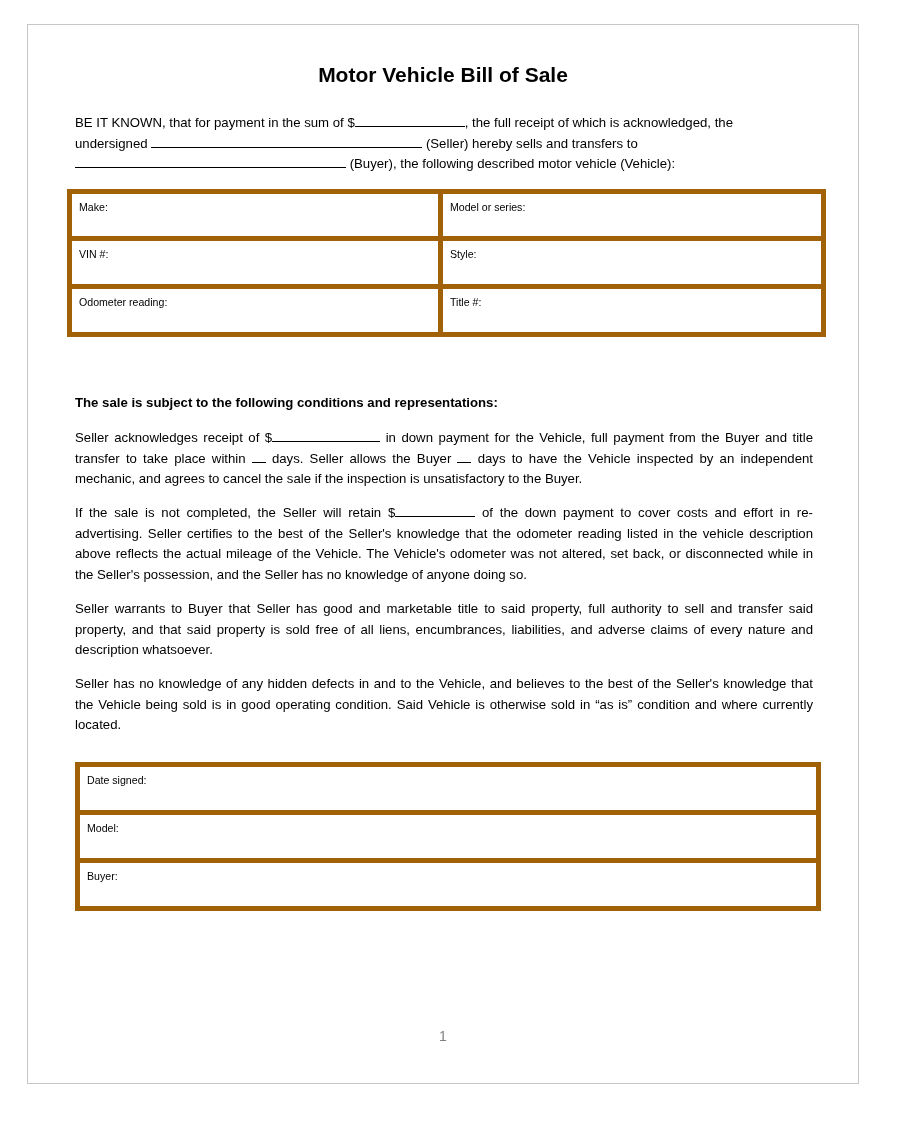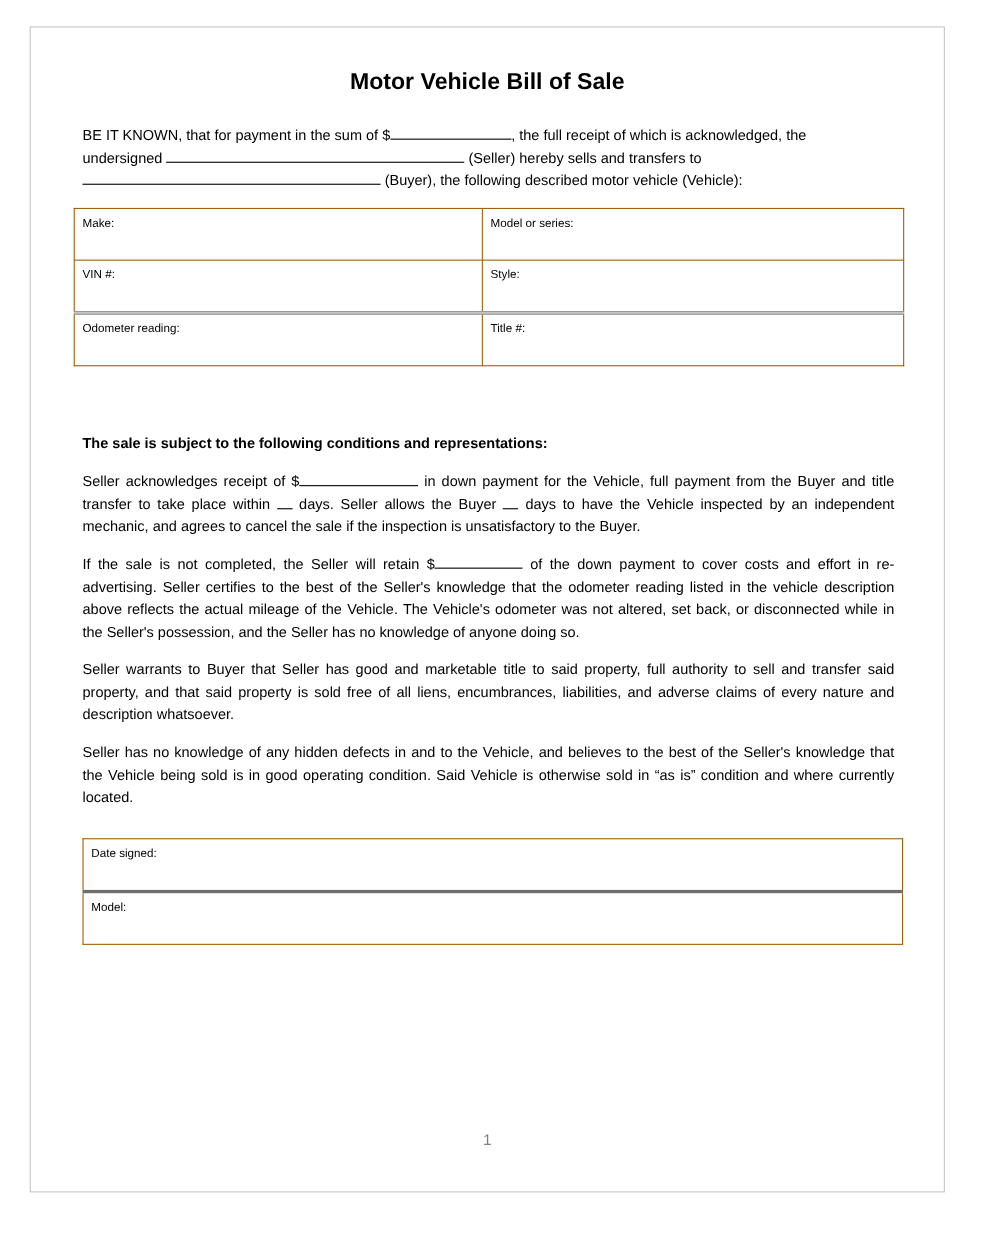--- a/index.html
+++ b/index.html
@@ -6,21 +6,21 @@
   body { width: 902px; height: 1140px; position: relative; overflow: hidden;
          font-family: "Liberation Sans", sans-serif; color: #000; }
   .page { position: absolute; left: 27px; top: 24px; width: 832px; height: 1060px;
           border: 1px solid #c6c6c6; box-sizing: border-box; background: #fff; }
   .title { position: absolute; left: 0; right: 0; top: 38px; text-align: center;
            font-size: 21px; font-weight: bold; }
   .intro { position: absolute; left: 47px; width: 700px; top: 88px;
            font-size: 13.2px; line-height: 20.5px; }
   .blank { display: inline-block; border-bottom: 1px solid #000; height: 13px; vertical-align: baseline; }
   .tbl { position: absolute; border-collapse: collapse; table-layout: fixed; }
-  .tbl td { border: 1px solid #a16207; vertical-align: top; padding: 7px 7px 0 7px;
+  .tbl td { border: 5px solid #a16207; vertical-align: top; padding: 7px 7px 0 7px;
             font-size: 10.6px; box-sizing: border-box; }
   .tbl tr.thick-top td { border-top: 3px solid #6e6e6e; }
   .tbl tr.double-top td { border-top: 3px double #6e6e6e; }
   .vehicle { left: 39px; top: 164px; width: 754px; }
   .vehicle td { height: 48px; }
   .vehicle tr:first-child td { height: 47px; }
   .sig { left: 47px; top: 737px; width: 746px; }
   .sig td { height: 48px; }
   .conditions-heading { position: absolute; left: 47px; top: 370px; font-size: 13.2px; font-weight: bold; }
   .para { position: absolute; left: 47px; width: 738px; font-size: 13.2px;
@@ -81,17 +81,20 @@
   <div class="para p4">Seller has no knowledge of any hidden defects in and to the Vehicle, and believes to the best of the Seller's knowledge that the Vehicle being sold is in good operating condition. Said Vehicle is otherwise sold in “as is” condition and where currently located.</div>
 
   <table class="tbl sig">
     <tbody>
         <tr>
           <td>Date signed:</td>
         </tr>
     <tr class="thick-top">
           <td>Model:</td>
         </tr>
+    <tr>
+          <td>Buyer:</td>
+        </tr>
   </tbody>
     </table>
 
   <div class="page-num">1</div>
 </div>
 
 </body></html>

